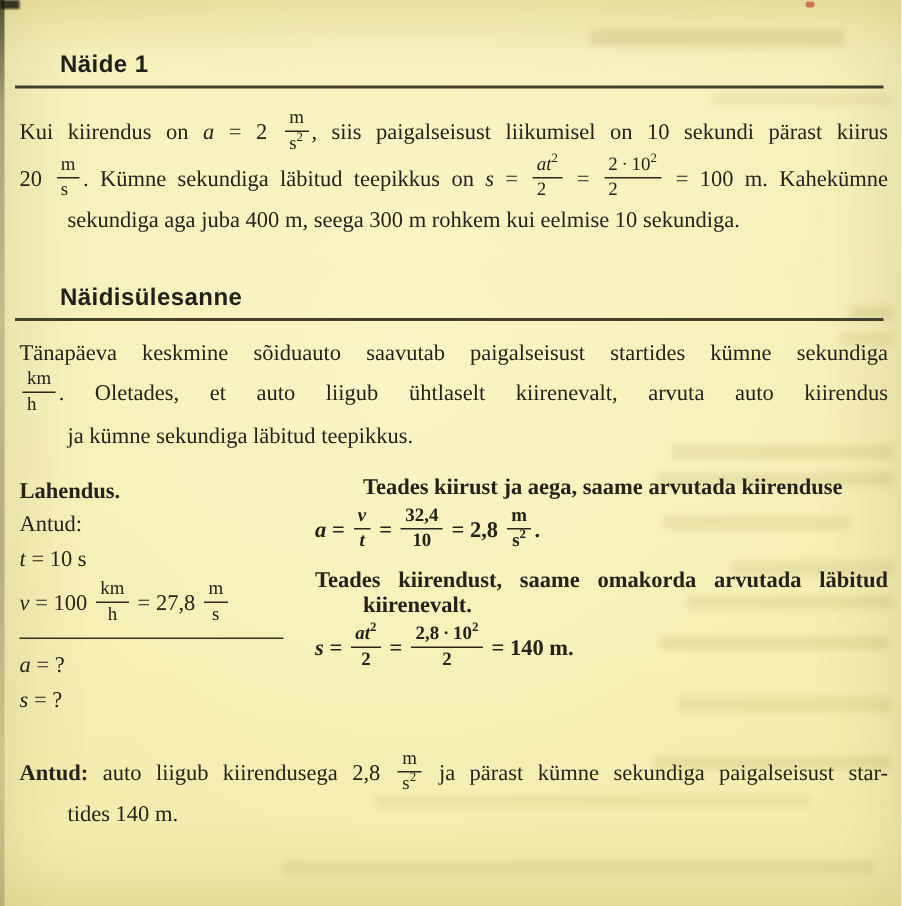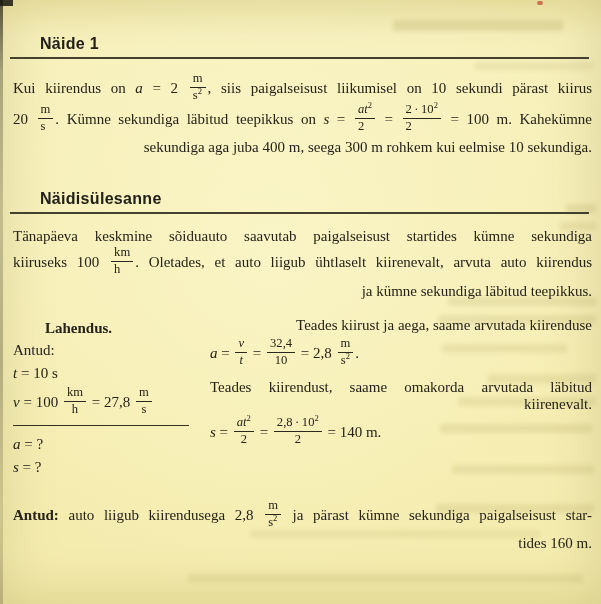--- a/index.html
+++ b/index.html
@@ -27,21 +27,21 @@
   }
   .rule {
     border:none;
     border-top:2px solid #43402e;
     margin:4px 0 0 -3px;
     width:100%;
   }
 
   .para { line-height:24px; }
   .jline { text-align:justify; text-align-last:justify; }
-  .lline { text-align:right; }
+  .lline { text-align:left;margin-left:32px; }
 
   .it { font-style:italic; }
   .b  { font-weight:bold; }
 
   .frac {
     display:inline-block;
     vertical-align:middle;
     text-align:center;
     font-size:0.84em;
     line-height:1.1;
@@ -53,22 +53,22 @@
   sup { font-size:0.68em; line-height:0; }
 
   
   .sec1 { padding-top:35px; }
   .p1   { margin-top:15px; }
   .sec2 { margin-top:31px; }
   .p2   { margin-top:10px; }
 
   .lah  { margin-top:14px; display:flex; }
   .lah-left  { flex:0 0 197px; }
-  .lah-right { flex:1; }
-  .lah-title { font-weight:bold; line-height:22px;margin-left:32px; }
+  .lah-right { flex:1;font-weight:bold; }
+  .lah-title { font-weight:bold; line-height:22px; }
   .given-line { line-height:23px; }
   .given-line.tall { margin:3px 0; }
   .given-rule {
     border:none; border-top:1.8px solid #34311f;
     width:176px; margin:6px 0 7px 0;
   }
   .formula { line-height:26px; margin:5px 0 3px; }
   .expl2 { margin-top:9px; }
 
   .vastus { margin-top:22px; }
@@ -139,21 +139,21 @@
         <div class="lline">sekundiga aga juba 400 m, seega 300 m rohkem kui eelmise 10 sekundiga.</div>
       </div>
     </div>
 
     <div class="sec2">
       <div class="sec-heading">Näidisülesanne</div>
       <hr class="rule">
       <div class="para p2">
         <div class="jline">Tänapäeva keskmine sõiduauto saavutab paigalseisust startides kümne sekundiga</div>
         <div class="jline">
-          <span>kiiruseks 100 </span><span class="frac"><span class="fnum">km</span><span class="fden">h</span></span><span>. Oletades, et auto liigub ühtlaselt kiirenevalt, arvuta auto kiirendus</span>
+          <span class="frac"><span class="fnum">km</span><span class="fden">h</span></span><span>. Oletades, et auto liigub ühtlaselt kiirenevalt, arvuta auto kiirendus</span>
         </div>
         <div class="lline">ja kümne sekundiga läbitud teepikkus.</div>
       </div>
     </div>
 
     <div class="lah">
 
       <div class="lah-left">
         <div class="lah-title">Lahendus.</div>
         <div class="given-line">Antud:</div>
@@ -184,17 +184,17 @@
         <div class="formula">
           <span class="it">s</span><span> = </span><span class="frac"><span class="fnum"><span class="it">at</span><sup>2</sup></span><span class="fden">2</span></span><span> = </span><span class="frac"><span class="fnum"><span>2,8 · 10</span><sup>2</sup></span><span class="fden">2</span></span><span> = 140 m.</span>
         </div>
       </div>
     </div>
 
     <div class="para vastus">
       <div class="jline">
         <span class="b">Antud:</span><span> auto liigub kiirendusega 2,8 </span><span class="frac"><span class="fnum">m</span><span class="fden"><span>s</span><sup>2</sup></span></span><span> ja pärast kümne sekundiga paigalseisust star-</span>
       </div>
-      <div class="lline">tides 160 m.</div>
+      <div class="lline">tides 140 m.</div>
     </div>
 
   </div>
 </div>
 
 </body></html>

